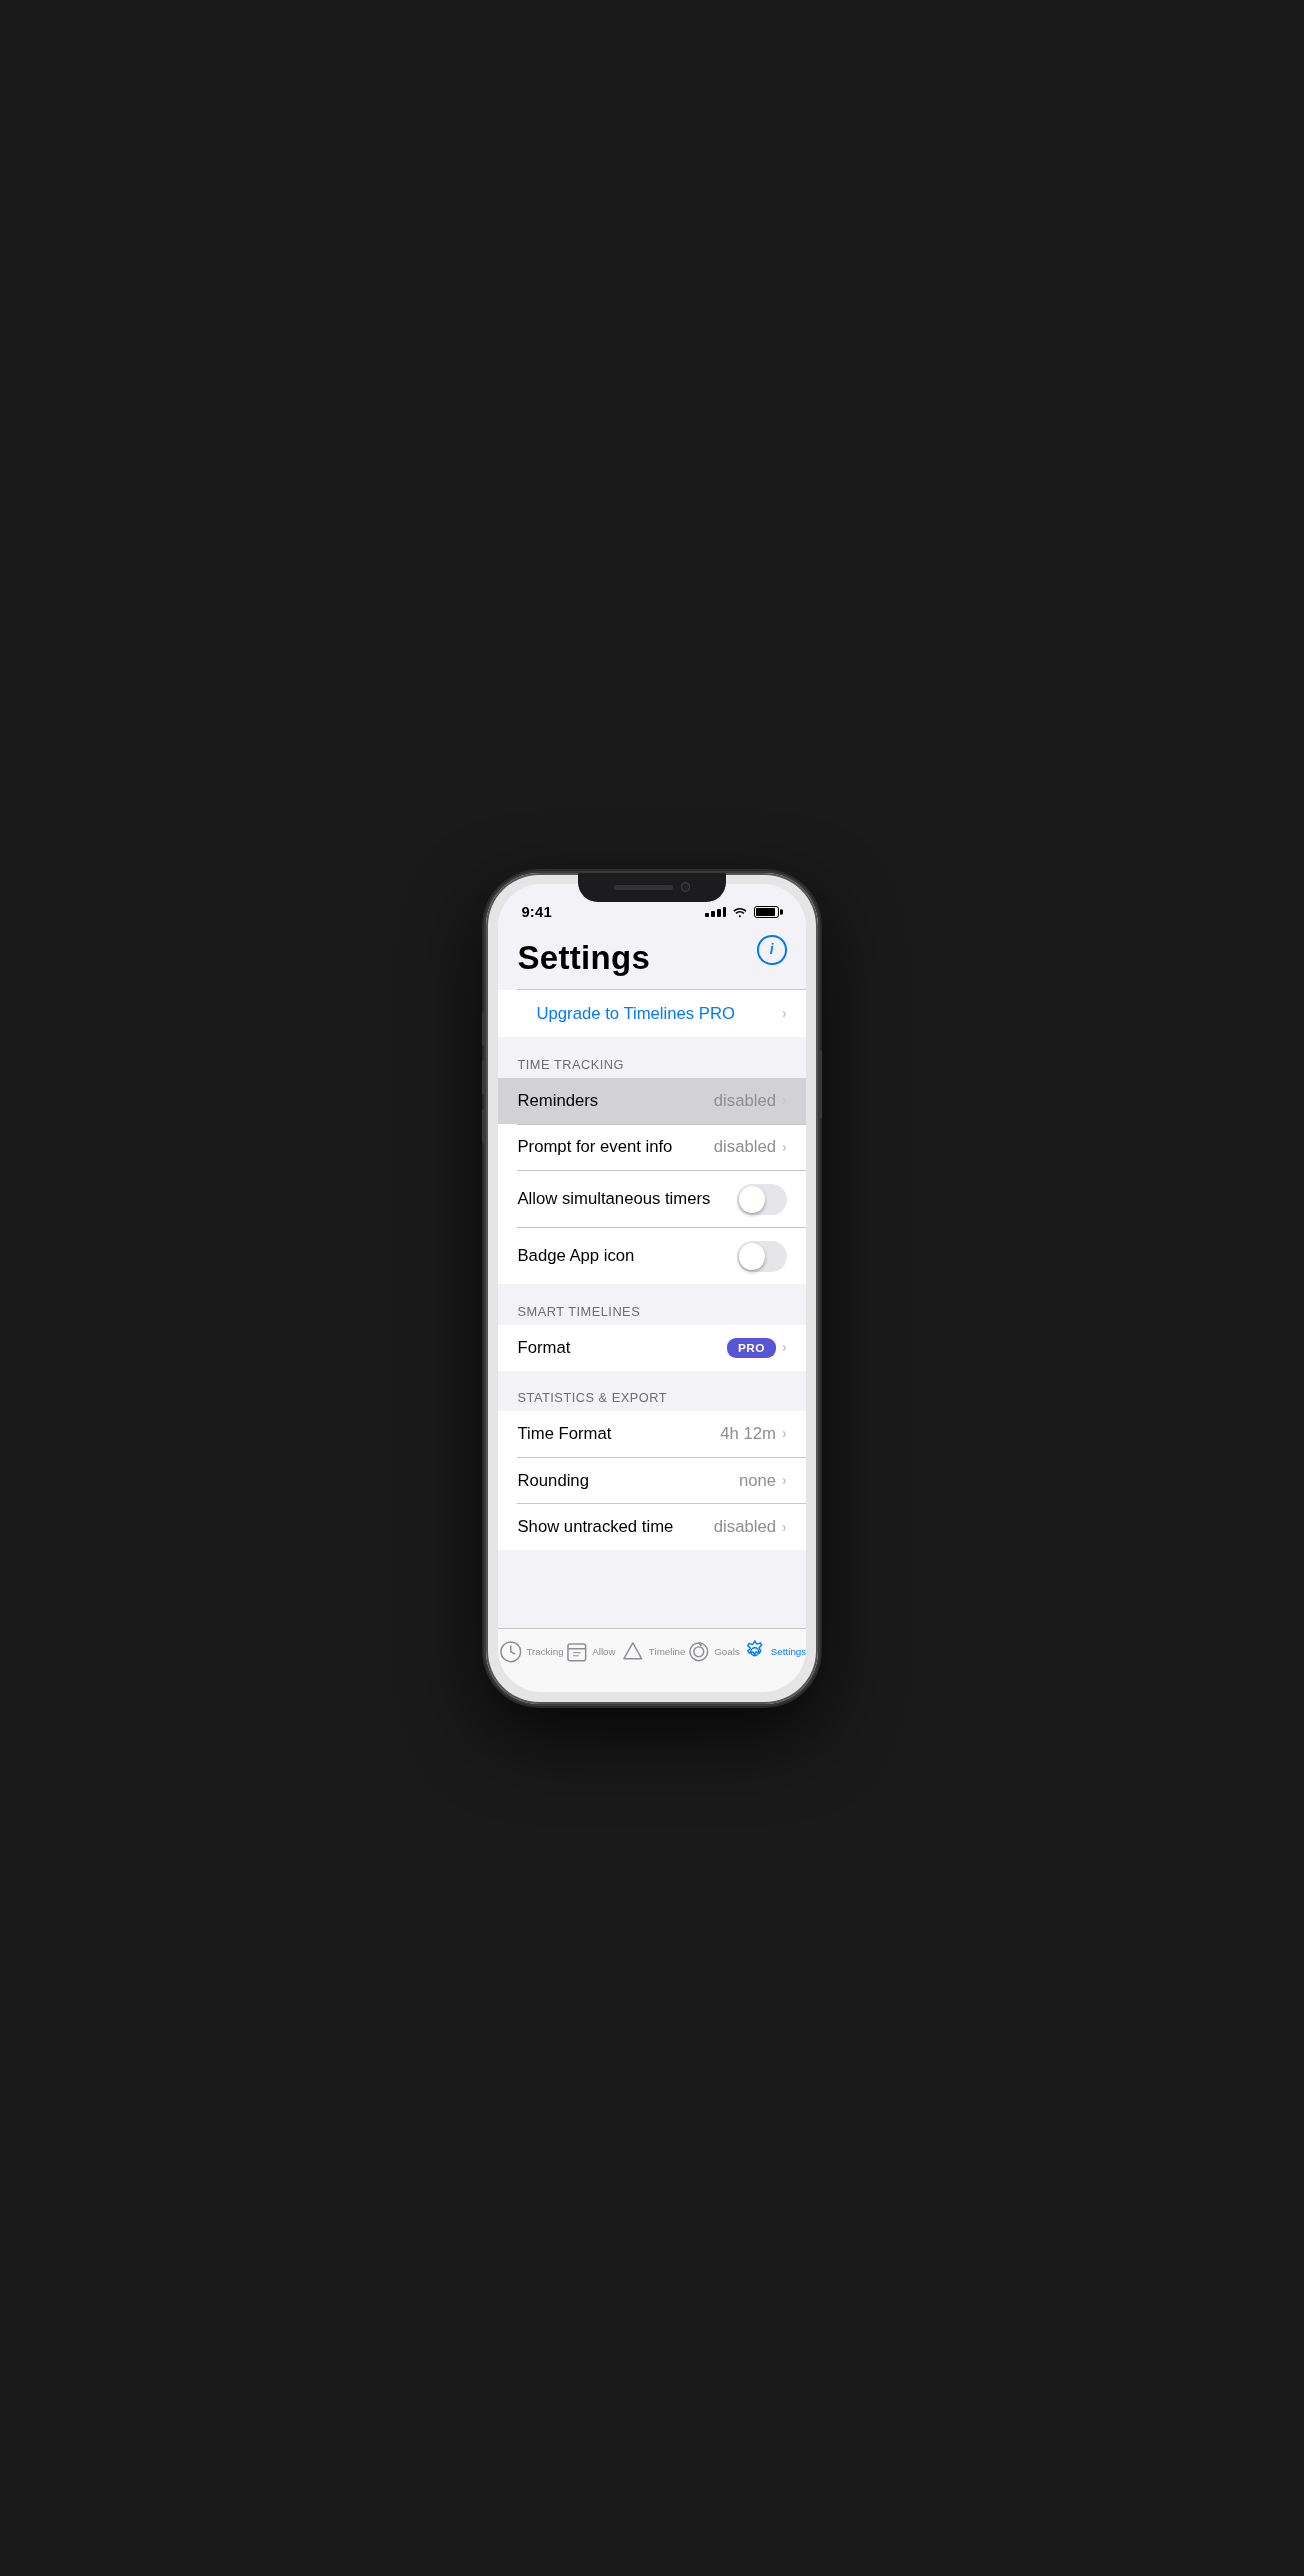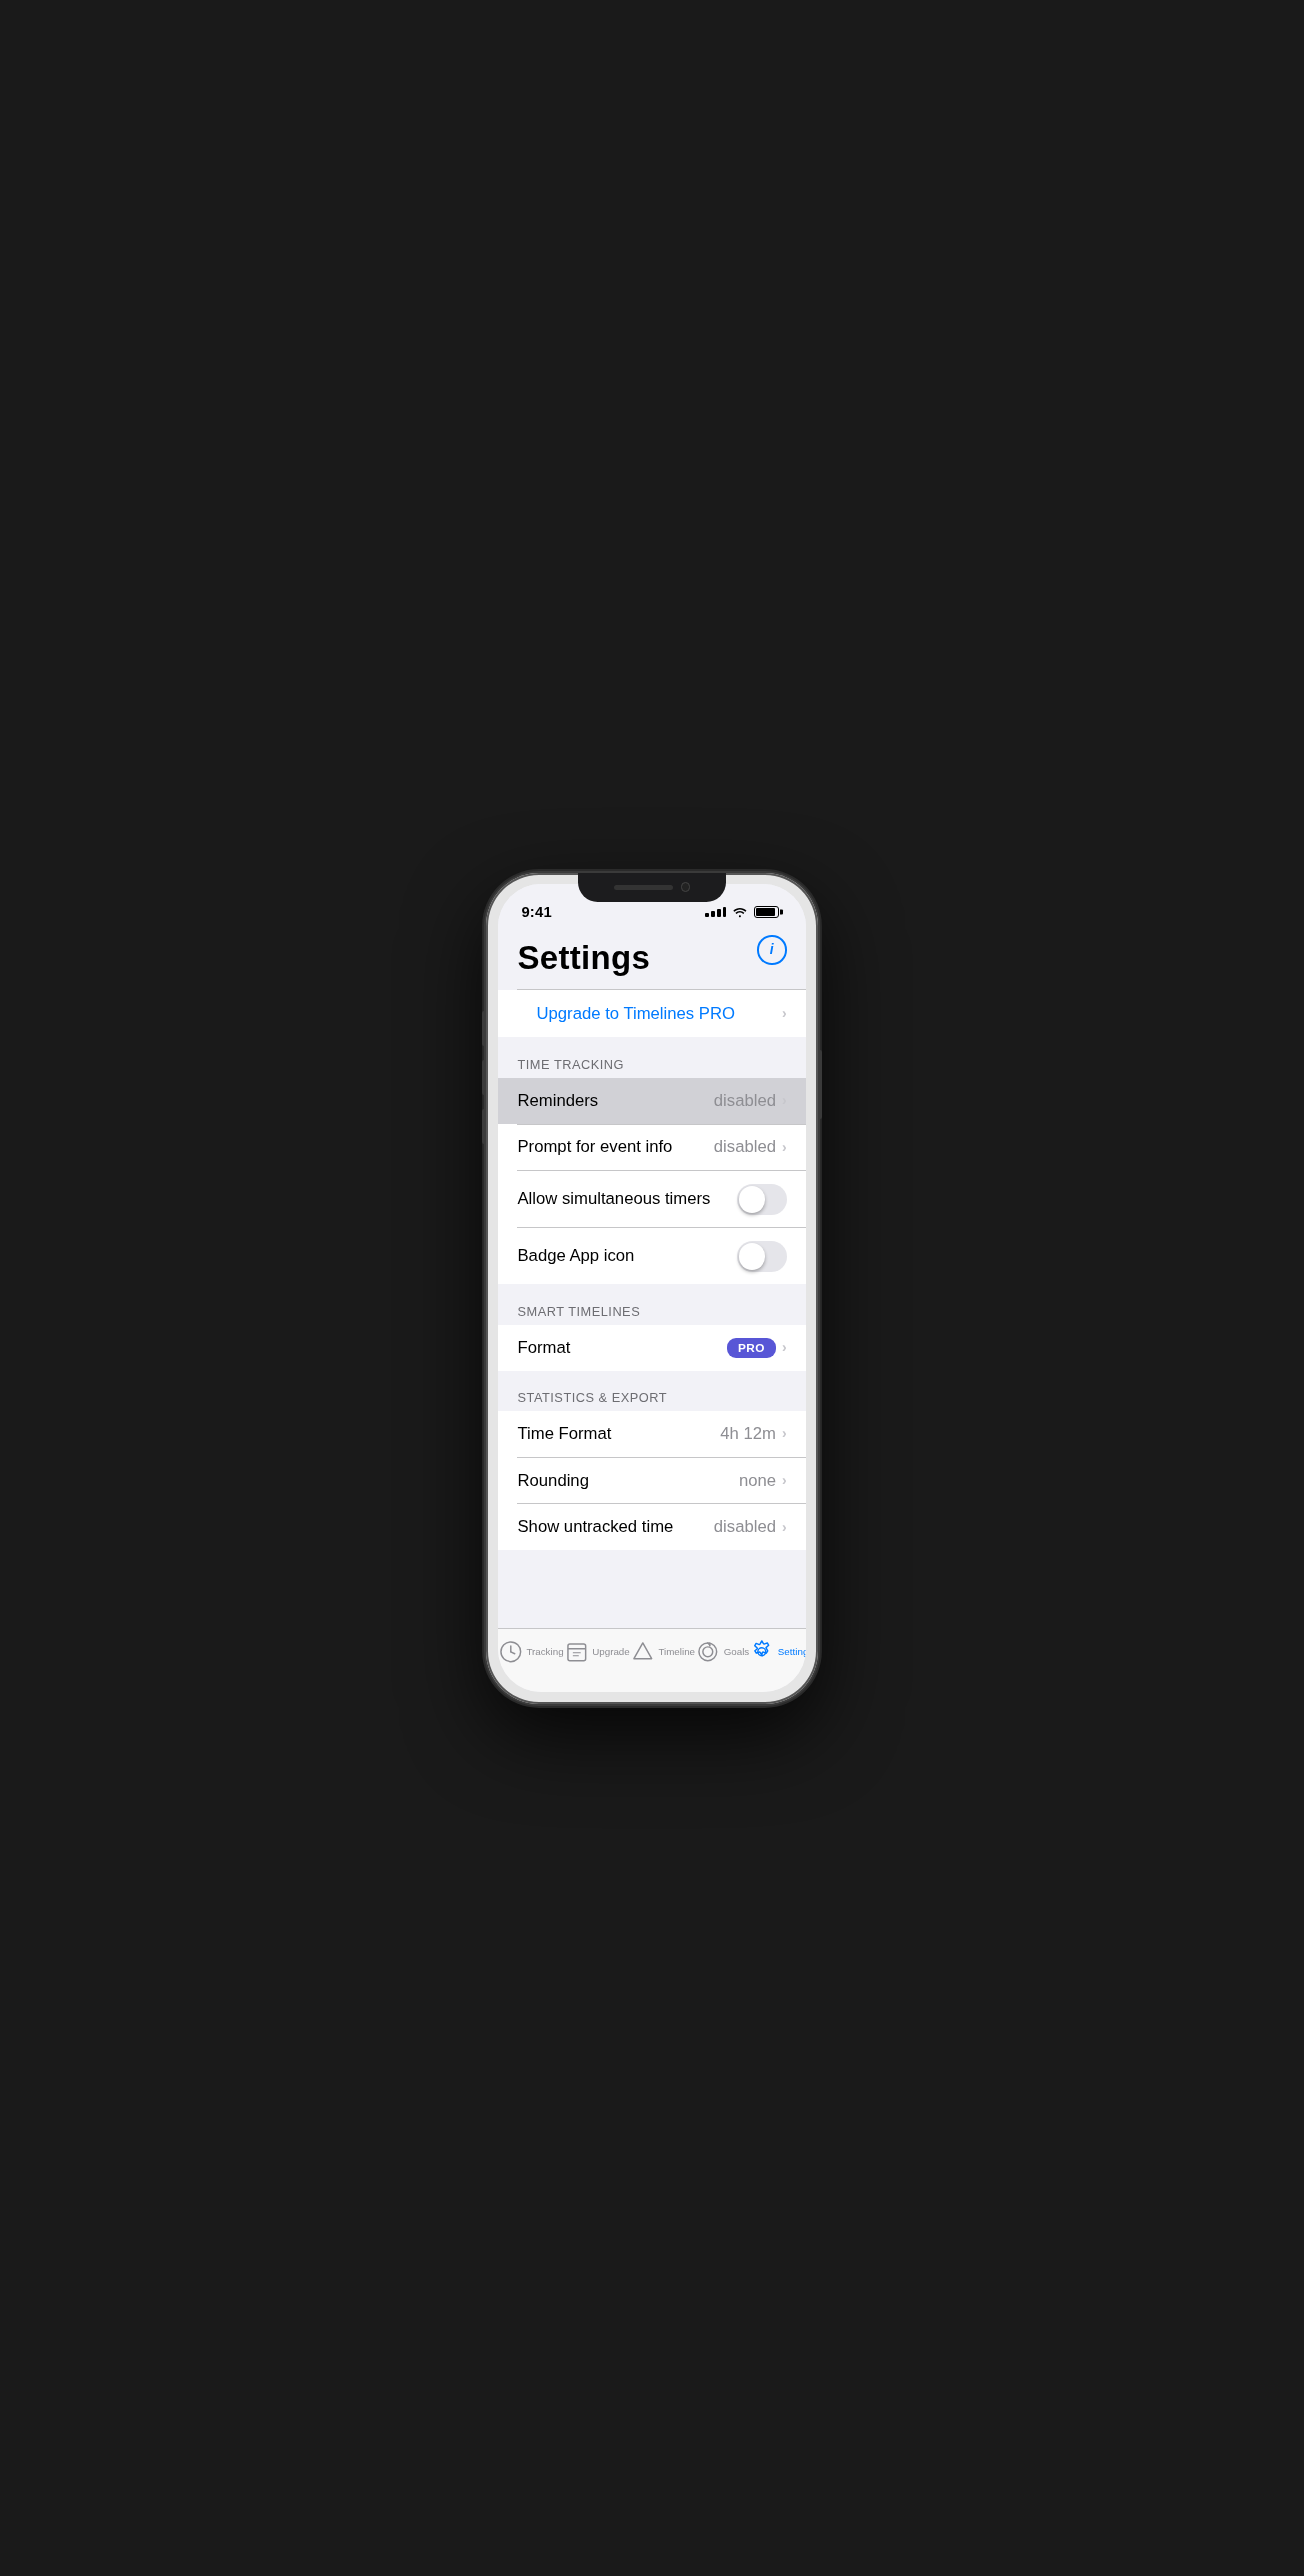--- a/index.html
+++ b/index.html
@@ -540,21 +540,21 @@
 
       <div class="tab-item">
         <div class="tab-icon">
           <svg width="25.6" height="25.6" viewBox="0 0 26 26" fill="none" xmlns="http://www.w3.org/2000/svg">
             <rect x="4" y="5" width="18" height="17" rx="2" stroke="#8e8e93" stroke-width="1.5" fill="none"></rect>
             <line x1="4" y1="10" x2="22" y2="10" stroke="#8e8e93" stroke-width="1.5"></line>
             <line x1="9" y1="14" x2="17" y2="14" stroke="#8e8e93" stroke-width="1.2"></line>
             <line x1="9" y1="17" x2="15" y2="17" stroke="#8e8e93" stroke-width="1.2"></line>
           </svg>
         </div>
-        <span class="tab-label">Upgrade</span>
+        <span class="tab-label">Allow</span>
       </div>
 
       <div class="tab-item">
         <div class="tab-icon">
           <svg width="25.6" height="25.6" viewBox="0 0 26 26" fill="none" xmlns="http://www.w3.org/2000/svg">
             <polygon points="13,4 22,20 4,20" stroke="#8e8e93" stroke-width="1.5" stroke-linejoin="round" fill="none"></polygon>
           </svg>
         </div>
         <span class="tab-label">Timeline</span>
       </div>

